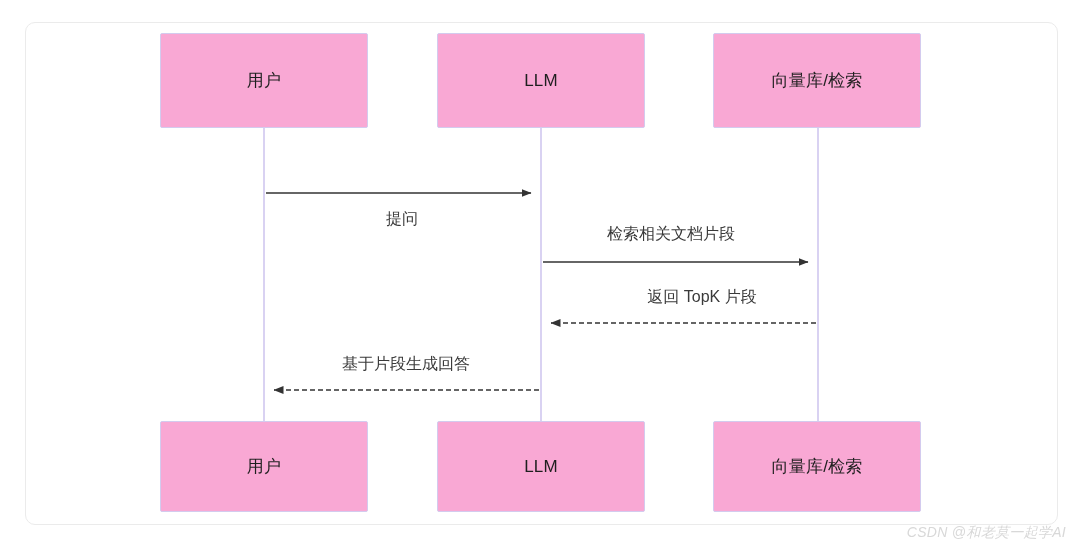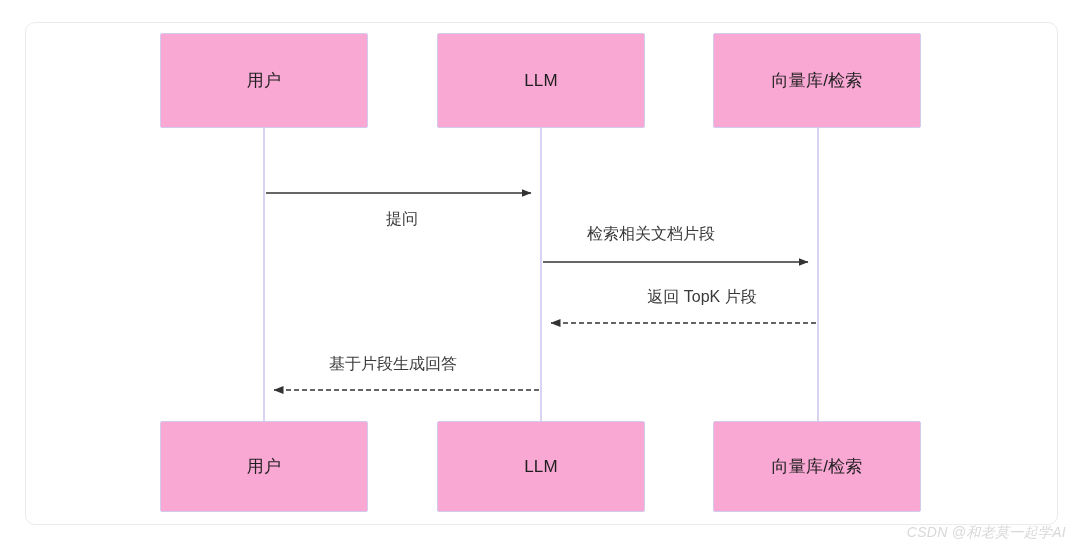--- a/index.html
+++ b/index.html
@@ -117,17 +117,17 @@
   <span class="participant-label">用户</span>
 </div>
 <div class="participant-box" style="left:437px; top:421px; width:208px; height:91px;">
   <span class="participant-label">LLM</span>
 </div>
 <div class="participant-box" style="left:713px; top:421px; width:208px; height:91px;">
   <span class="participant-label">向量库/检索</span>
 </div>
 
 <div class="message-label" style="left:402px; top:169px;margin-top:40px;">提问</div>
-<div class="message-label" style="left:651px; top:224px;">检索相关文档片段</div>
+<div class="message-label" style="left:671px; top:224px;">检索相关文档片段</div>
 <div class="message-label" style="left:702px; top:287px;">返回 TopK 片段</div>
-<div class="message-label" style="left:393px; top:354px;">基于片段生成回答</div>
+<div class="message-label" style="left:406px; top:354px;">基于片段生成回答</div>
 
 <div id="watermark">CSDN @和老莫一起学AI</div>
 
 </body></html>

